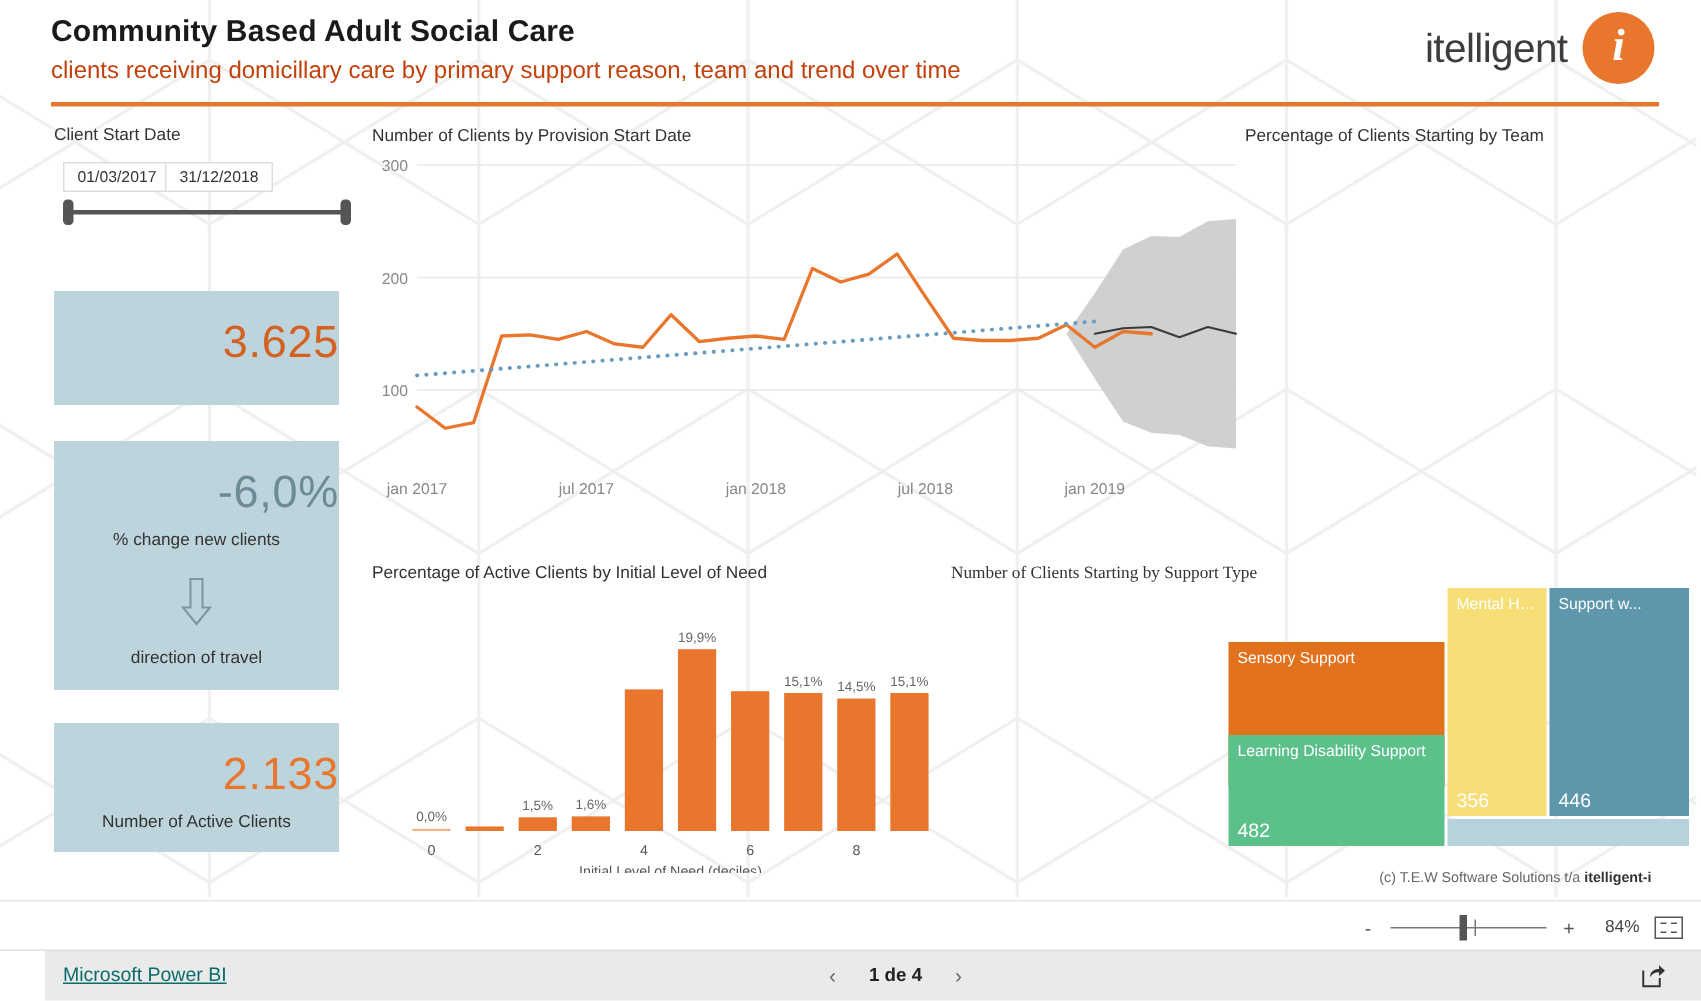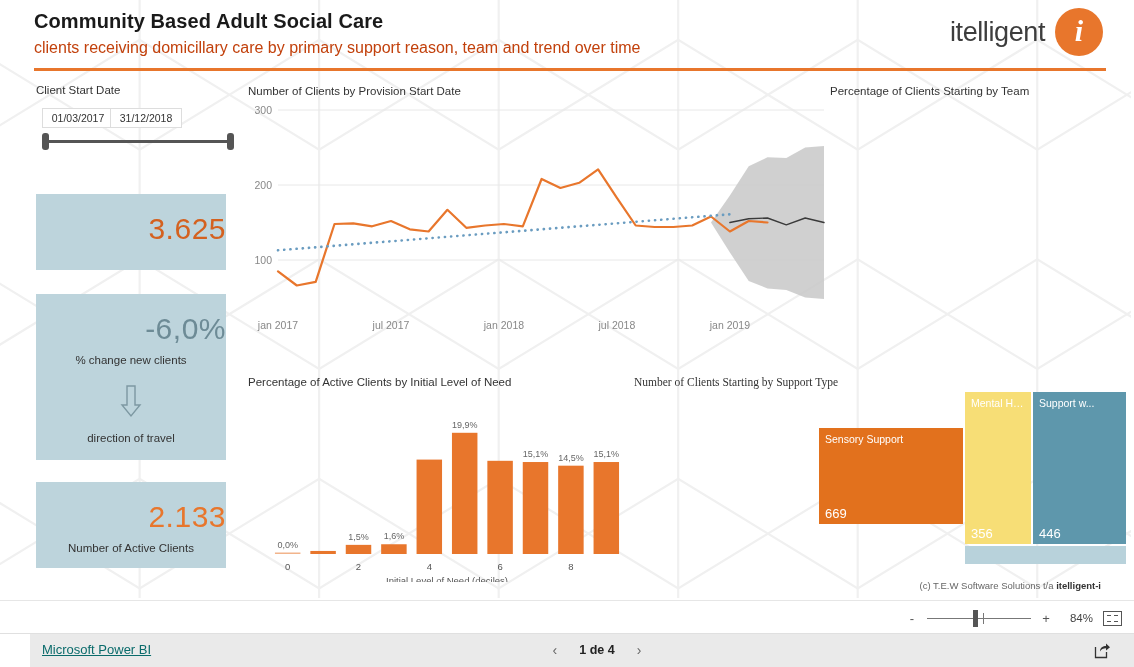--- a/index.html
+++ b/index.html
@@ -237,20 +237,24 @@
           <text x="199" y="192" font-size="9.5" fill="#555" text-anchor="middle" font-family="&quot;Liberation Sans&quot;, sans-serif">Initial Level of Need (deciles)</text>
         </svg>
     </div>
 
     <div class="vtitle" style="left:634px; top:376px;font-family:Liberation Serif, serif;">Number of Clients Starting by Support Type</div>
     <div class="treemap" id="treemap">
         <div class="tile" style="left: 186px; top: 0px; width: 144px; height: 96px; background: rgb(226, 113, 29); margin-top: 36px;">
           <div class="tile-name" style="width: 134px;">Sensory Support</div>
           <div class="tile-val">669</div>
         </div>
+        <div class="tile" style="left: 186px; top: 98px; width: 144px; height: 74px; background: rgb(92, 192, 138);">
+          <div class="tile-name" style="width: 134px;">Learning Disability Support</div>
+          <div class="tile-val">482</div>
+        </div>
         <div class="tile" style="left: 332px; top: 0px; width: 66px; height: 152px; background: rgb(247, 222, 118);">
           <div class="tile-name" style="width: 56px;">Mental He...</div>
           <div class="tile-val">356</div>
         </div>
         <div class="tile" style="left: 400px; top: 0px; width: 93px; height: 152px; background: rgb(94, 151, 172);">
           <div class="tile-name" style="width: 83px;">Support w...</div>
           <div class="tile-val">446</div>
         </div>
         <div class="tile" style="left: 332px; top: 154px; width: 161px; height: 18px; background: rgb(184, 210, 219);"></div>
       </div>

